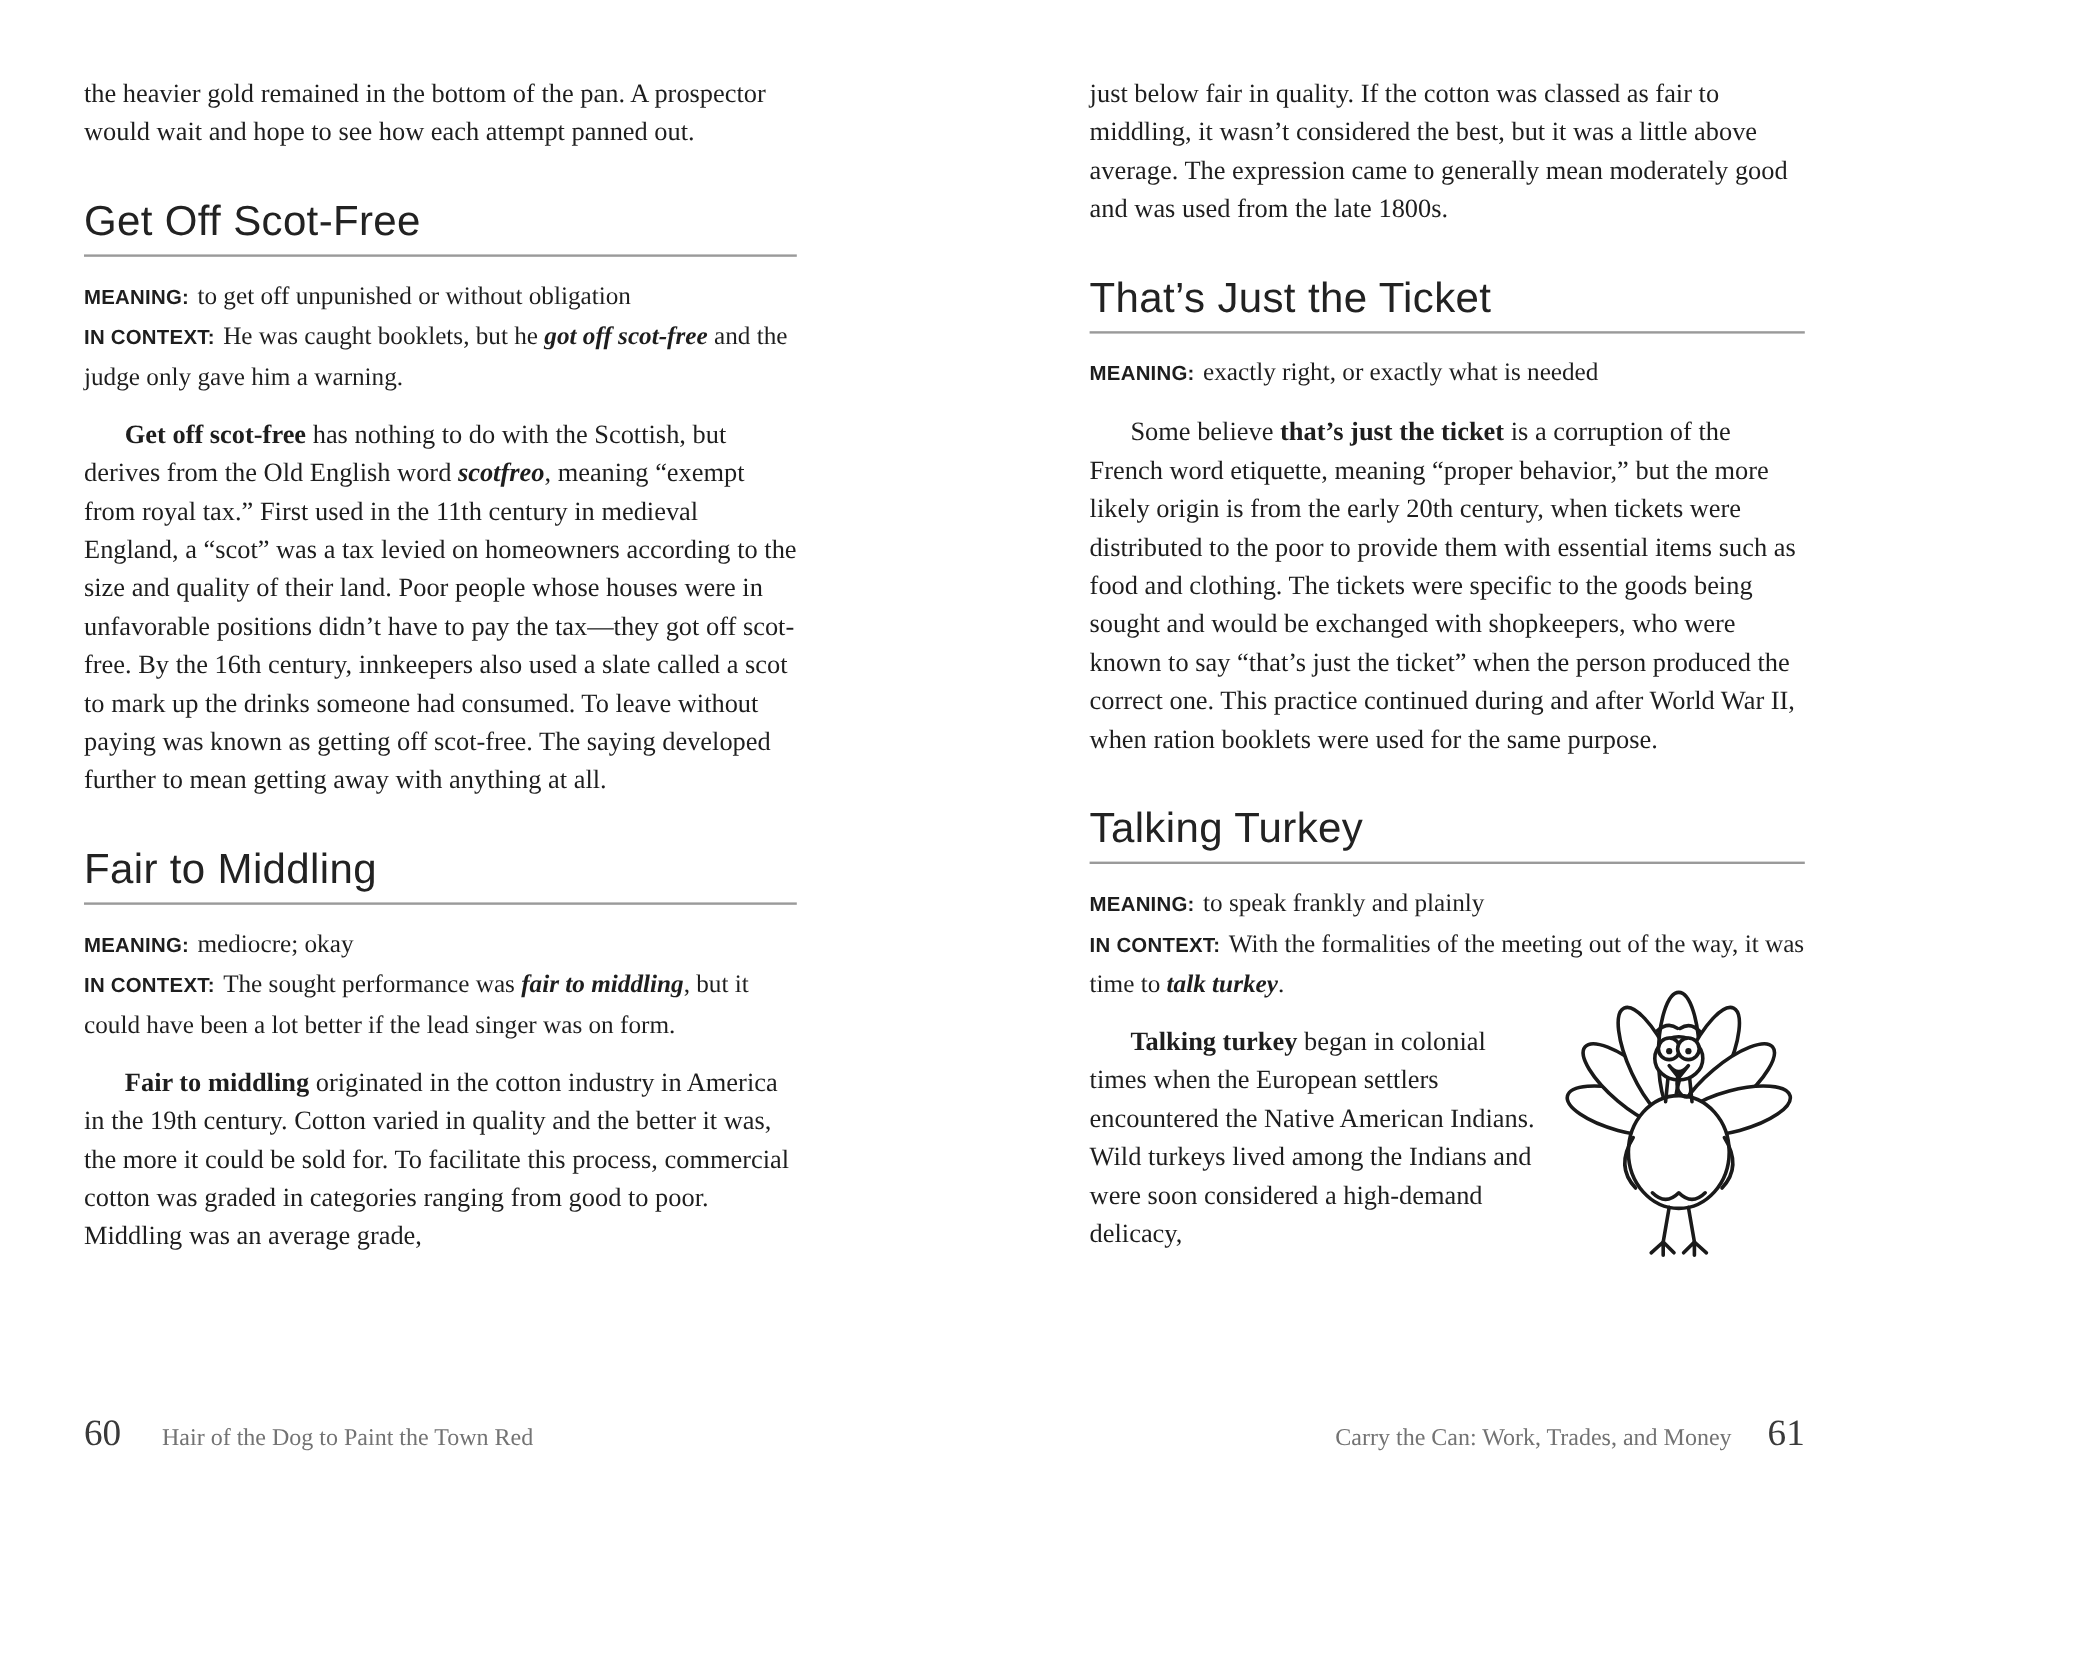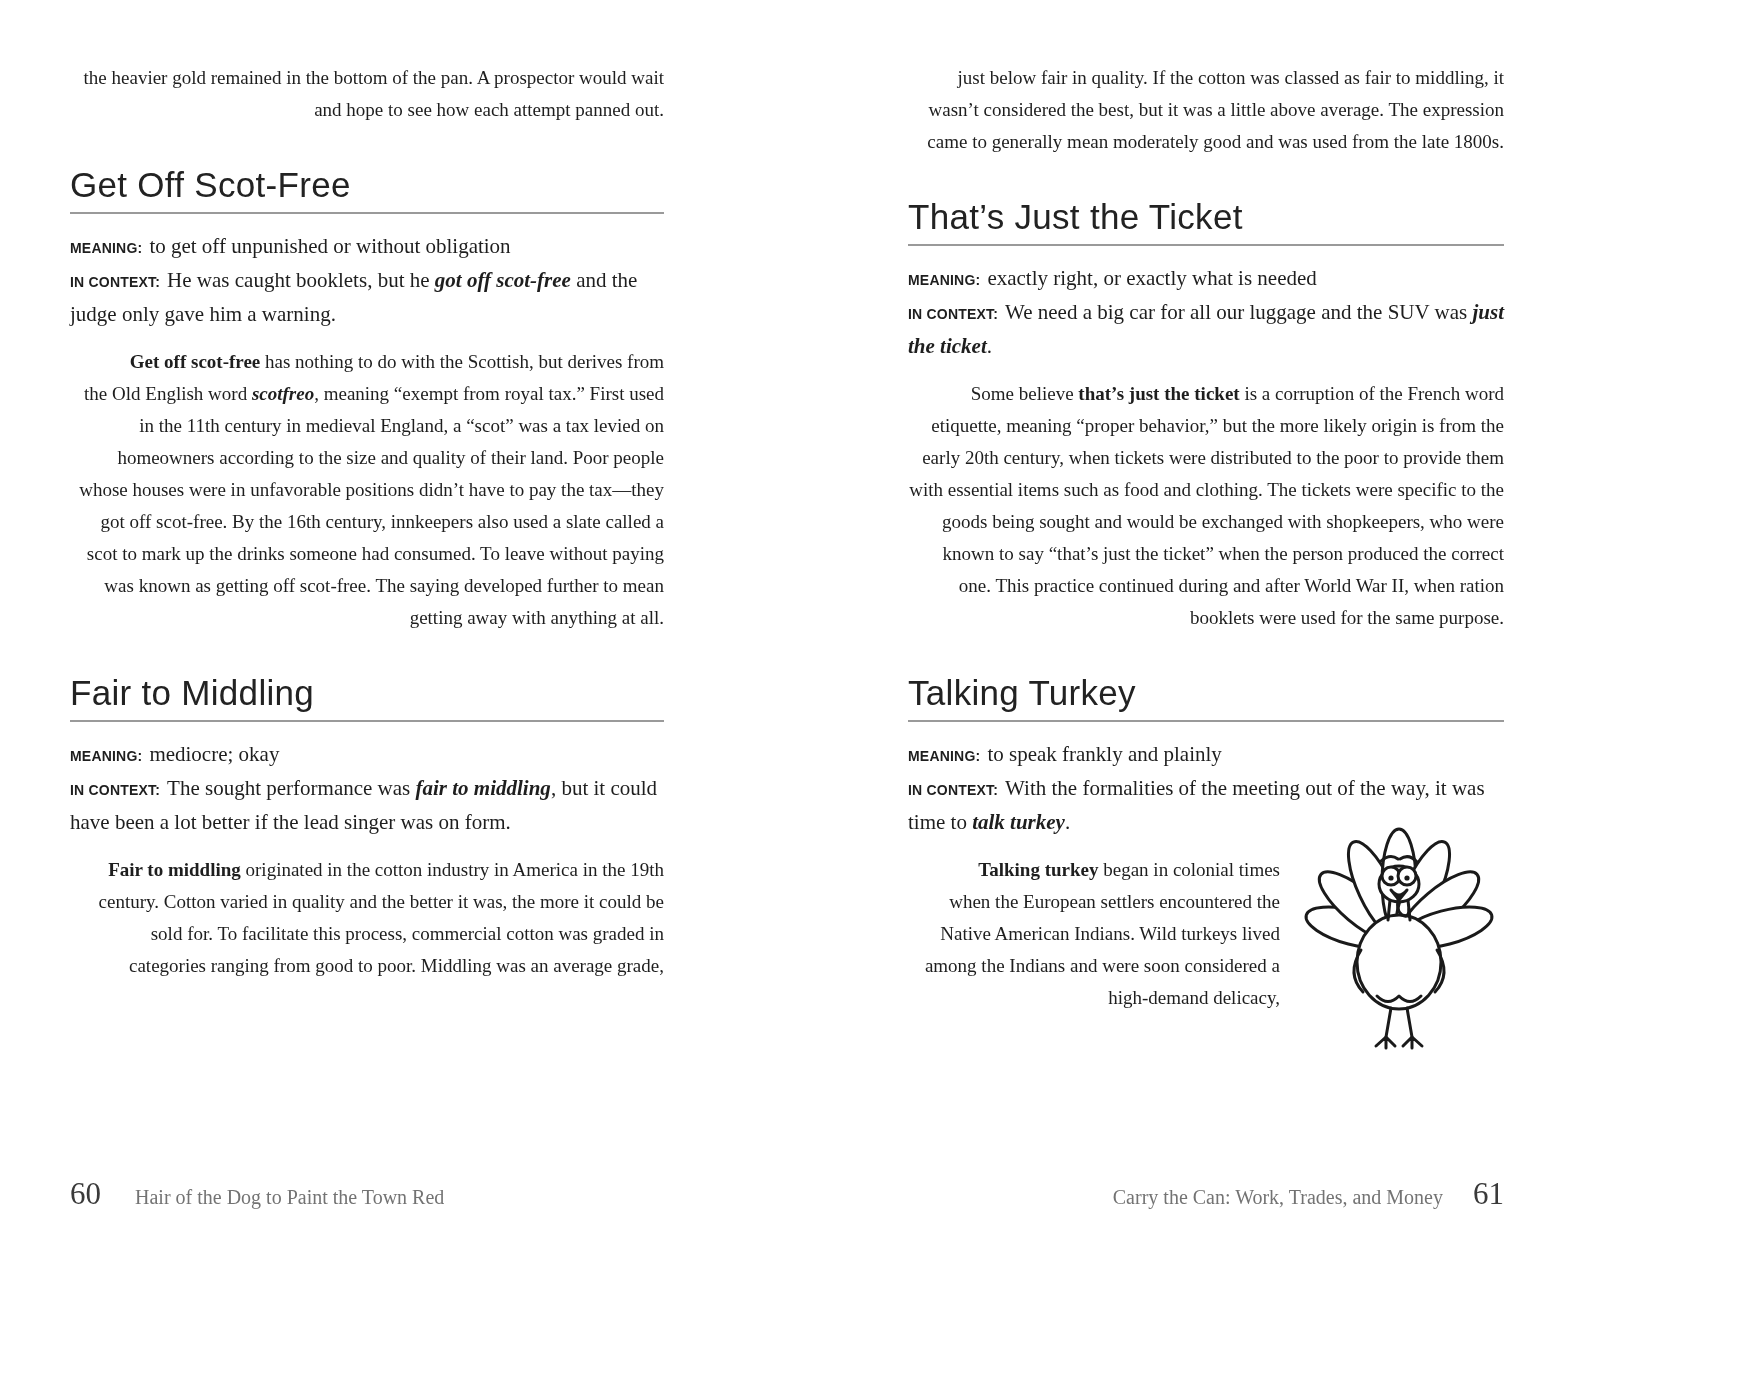--- a/index.html
+++ b/index.html
@@ -6,34 +6,34 @@
   html,body { background:#ffffff; }
   body {
     width:1746px; height:1396px; position:relative; overflow:hidden;
     font-family:"Liberation Serif", serif; color:#1e1e1e;
   }
   .page { position:absolute; top:0; height:1396px; }
   .page-left  { left:70px;  width:594px; }
   .page-right { left:908px; width:596px; }
   .content { padding-top:62px; }
 
-  p.body { font-size:19px; line-height:32px; text-align:right; }
+  p.body { font-size:22px; line-height:32px; text-align:left; }
   p.body.indent { text-indent:34px; margin-top:16px; }
 
   h2.heading {
     font-family:"Liberation Sans", sans-serif; font-weight:400;
     font-size:35px; line-height:38px; color:#222; letter-spacing:0.3px;
     margin-top:40px;
   }
   .heading-rule { border-bottom:2px solid #9a9a9a; margin-top:8px; margin-bottom:16px; }
 
   p.meta { font-size:21px; line-height:32px; }
   .label {
     font-family:"Liberation Sans", sans-serif; font-weight:700;
-    font-size:14px; letter-spacing:0.2px; color:#1e1e1e; margin-right:7px;
+    font-size:17px; letter-spacing:0.2px; color:#1e1e1e; margin-right:7px;
   }
   .seg-i { font-style:italic;font-weight:bold; }
   .seg-b { font-weight:bold; }
 
   .turkey-float {
     float:right; width:210px; height:250px;
     margin:-42px 0 4px 14px;
   }
   .turkey-float svg { display:block; }
 
@@ -83,23 +83,20 @@
 <div class="page page-right">
   <div class="content">
 
     <p class="body">just below fair in quality. If the cotton was classed as fair to middling, it wasn’t considered the best, but it was a little above average. The expression came to generally mean moderately good and was used from the late 1800s.</p>
 
     <section>
       <h2 class="heading">That’s Just the Ticket</h2>
       <div class="heading-rule"></div>
       <p class="meta">
         <span class="label">MEANING:</span><span>exactly right, or exactly what is needed</span>
-      </p>
-      <p class="meta">
-        <span class="label">IN CONTEXT:</span><span><span>We need a big car for all our luggage and the SUV was </span><span class="seg-i">just the ticket</span><span>.</span></span>
       </p>
       <p class="body indent"><span>Some believe </span><span class="seg-b">that’s just the ticket</span><span> is a corruption of the French word etiquette, meaning “proper behavior,” but the more likely origin is from the early 20th century, when tickets were distributed to the poor to provide them with essential items such as food and clothing. The tickets were specific to the goods being sought and would be exchanged with shopkeepers, who were known to say “that’s just the ticket” when the person produced the correct one. This practice continued during and after World War II, when ration booklets were used for the same purpose.</span></p>
     </section>
 
     <section>
       <h2 class="heading">Talking Turkey</h2>
       <div class="heading-rule"></div>
       <p class="meta">
         <span class="label">MEANING:</span><span>to speak frankly and plainly</span>
       </p>

